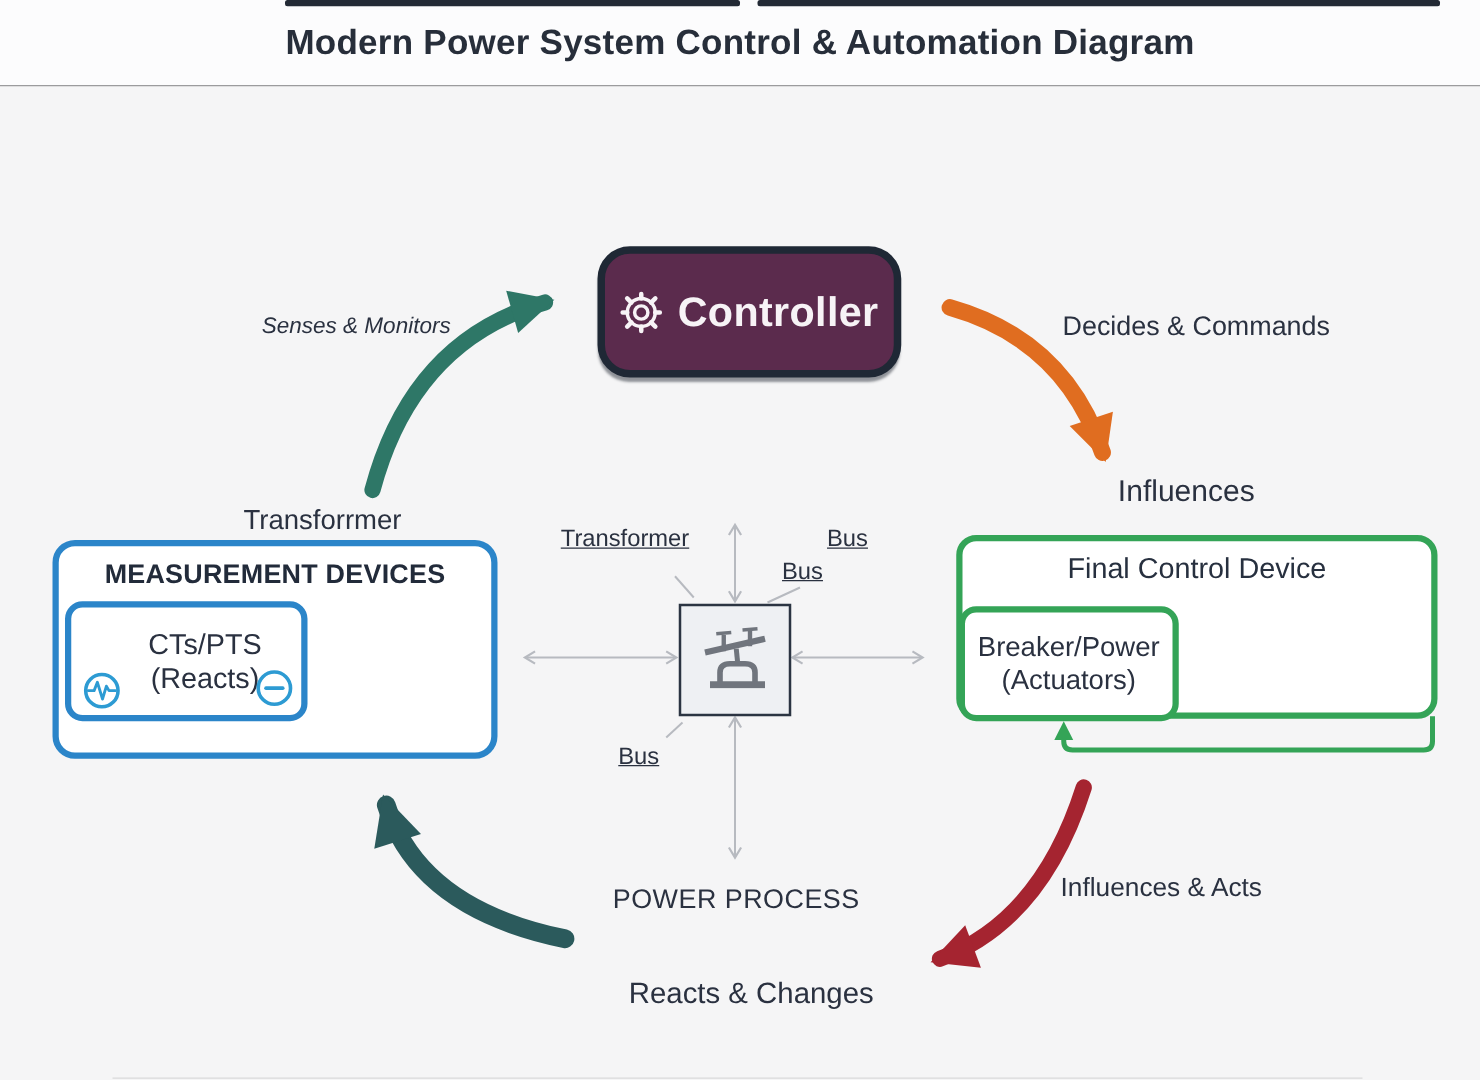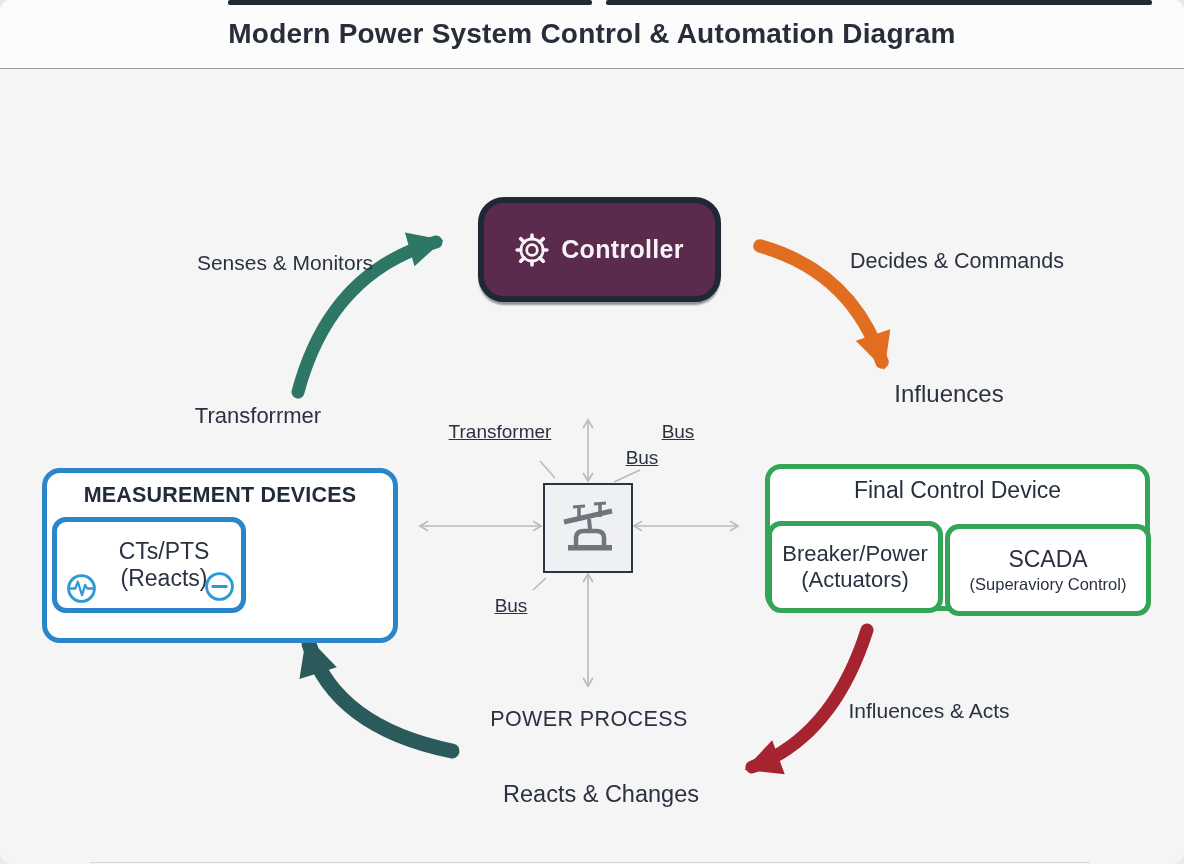--- a/index.html
+++ b/index.html
@@ -1,57 +1,56 @@
 <!DOCTYPE html>
 <html style="--c-teal: #2E7767; --c-dark_teal: #2B5A5C; --c-orange: #E06D20; --c-red: #A52430; --c-green: #34A457; --c-blue: #2B85C9; --c-light_blue: #2D9BD3; --c-plum: #5B2B4D; --c-navy: #1F2835; --c-ink: #2A3140; --c-gray_arrow: #B7BAC0; --c-icon_gray: #70757D;"><head>
 <meta charset="utf-8">
 <style>
   html,body{margin:0;padding:0;background:#e9e9ea;}
   .stage{
     position:relative;width:1184px;height:864px;overflow:hidden;
     background:#f5f5f6;
     font-family:"Liberation Sans", sans-serif;
     color:var(--c-ink,#2a3140);
-    border-radius:11px;
   }
   .band-top{position:absolute;left:0;top:0;width:1184px;height:68px;background:#fcfcfd;}
   .topstrip{position:absolute;top:0;height:5px;background:#232a35;border-radius:2px;}
   .strip-a{left:228px;width:364px;}
   .strip-b{left:606px;width:546px;}
   .title{
     position:absolute;left:0;top:18px;width:1184px;margin:0;
     text-align:center;font-size:28px;font-weight:600;color:#272e3a;letter-spacing:.2px;
   }
   .separator{position:absolute;left:0;top:68px;width:1184px;height:1px;background:#9b9b9d;}
   .overlay{position:absolute;left:0;top:0;width:1184px;height:864px;overflow:visible;}
 
   .lbl{position:absolute;text-align:center;line-height:1.2;color:var(--c-ink,#2a3140);}
-  .lbl-senses{left:175px;top:250px;width:220px;font-size:21px;}
+  .lbl-senses{left:175px;top:250px;width:220px;font-size:18px;font-style:italic;}
   .lbl-decides{left:826px;top:249px;width:262px;font-size:21.5px;}
   .lbl-influences{left:849px;top:380px;width:200px;font-size:24px;}
   .lbl-infacts{left:823px;top:698px;width:212px;font-size:21px;}
   .lbl-power{left:479px;top:707px;width:220px;font-size:21.5px;letter-spacing:.4px;}
   .lbl-reacts{left:471px;top:780px;width:260px;font-size:23.5px;}
   .lbl-transcap{left:158px;top:403px;width:200px;font-size:22px;}
   .lbl-tick{font-size:19px;text-decoration:underline;}
   .lbl-transformer{left:425px;top:421px;width:150px;}
   .lbl-bus-top{left:648px;top:421px;width:60px;}
   .lbl-bus-right{left:612px;top:447px;width:60px;}
   .lbl-bus-bottom{left:481px;top:595px;width:60px;}
 
   .controller{
     position:absolute;left:478px;top:197px;width:243px;height:105px;box-sizing:border-box;
     background:var(--c-plum,#5b2b4d);
     border:6px solid var(--c-navy,#1f2835);border-radius:26px;
     box-shadow:0 4px 2px -1px rgba(20,26,37,.45);
     display:flex;align-items:center;justify-content:center;gap:12px;
   }
-  .controller .label{color:#f7f3f6;font-size:25px;font-weight:700;letter-spacing:.3px;}
-
-  .node{position:absolute;box-sizing:border-box;background:#ffffff;margin-top:36px;}
+  .controller .label{color:#f7f3f6;font-size:33px;font-weight:700;letter-spacing:.3px;}
+
+  .node{position:absolute;box-sizing:border-box;background:#ffffff;}
   .blue-outer{left:42px;top:432px;width:356px;height:175px;border:5px solid var(--c-blue,#2b85c9);border-radius:18px;}
   .blue-outer .node-title{margin-top:10px;text-align:center;font-size:21.5px;font-weight:700;color:#222b3a;letter-spacing:.2px;}
   .sub{position:absolute;box-sizing:border-box;background:#fff;display:flex;flex-direction:column;align-items:center;justify-content:center;}
   .sub-blue{border:5px solid var(--c-blue,#2b85c9);border-radius:14px;}
   .sub-sensors{left:5px;top:44px;width:194px;height:96px;font-size:23px;line-height:1.18;padding-left:30px;}
   .sub-ieds{left:200px;top:49px;width:146px;height:82px;font-size:23px;}
   .mini-icon{position:absolute;width:31px;height:31px;}
   .mini-wave{left:9px;bottom:4px;}
   .mini-minus{right:6px;bottom:6px;}
 
@@ -182,24 +181,20 @@
       </svg>
     </div>
   </div>
 
   <div class="node green-outer">
     <div class="node-title">Final Control Device</div>
     <div class="sub sub-green sub-breaker">
       <span>Breaker/Power</span>
       <span>(Actuators)</span>
     </div>
-    <div class="sub sub-green sub-scada">
-      <span class="big">SCADA</span>
-      <span class="small">(Superaviory Control)</span>
-    </div>
   </div>
 
   <div class="center-node">
     <svg width="58" height="52" viewBox="0 0 58 52" style="overflow:visible">
       <g style="stroke:var(--c-icon_gray,#70757D);fill:none">
         <path d="M5,20 L53,9" style="stroke-width:5"></path>
         <path d="M20,6 L20,19" style="stroke-width:3.5"></path>
         <path d="M14,5 L26,4" style="stroke-width:3"></path>
         <path d="M41,2 L41,15" style="stroke-width:3.5"></path>
         <path d="M35,2 L47,1" style="stroke-width:3"></path>

